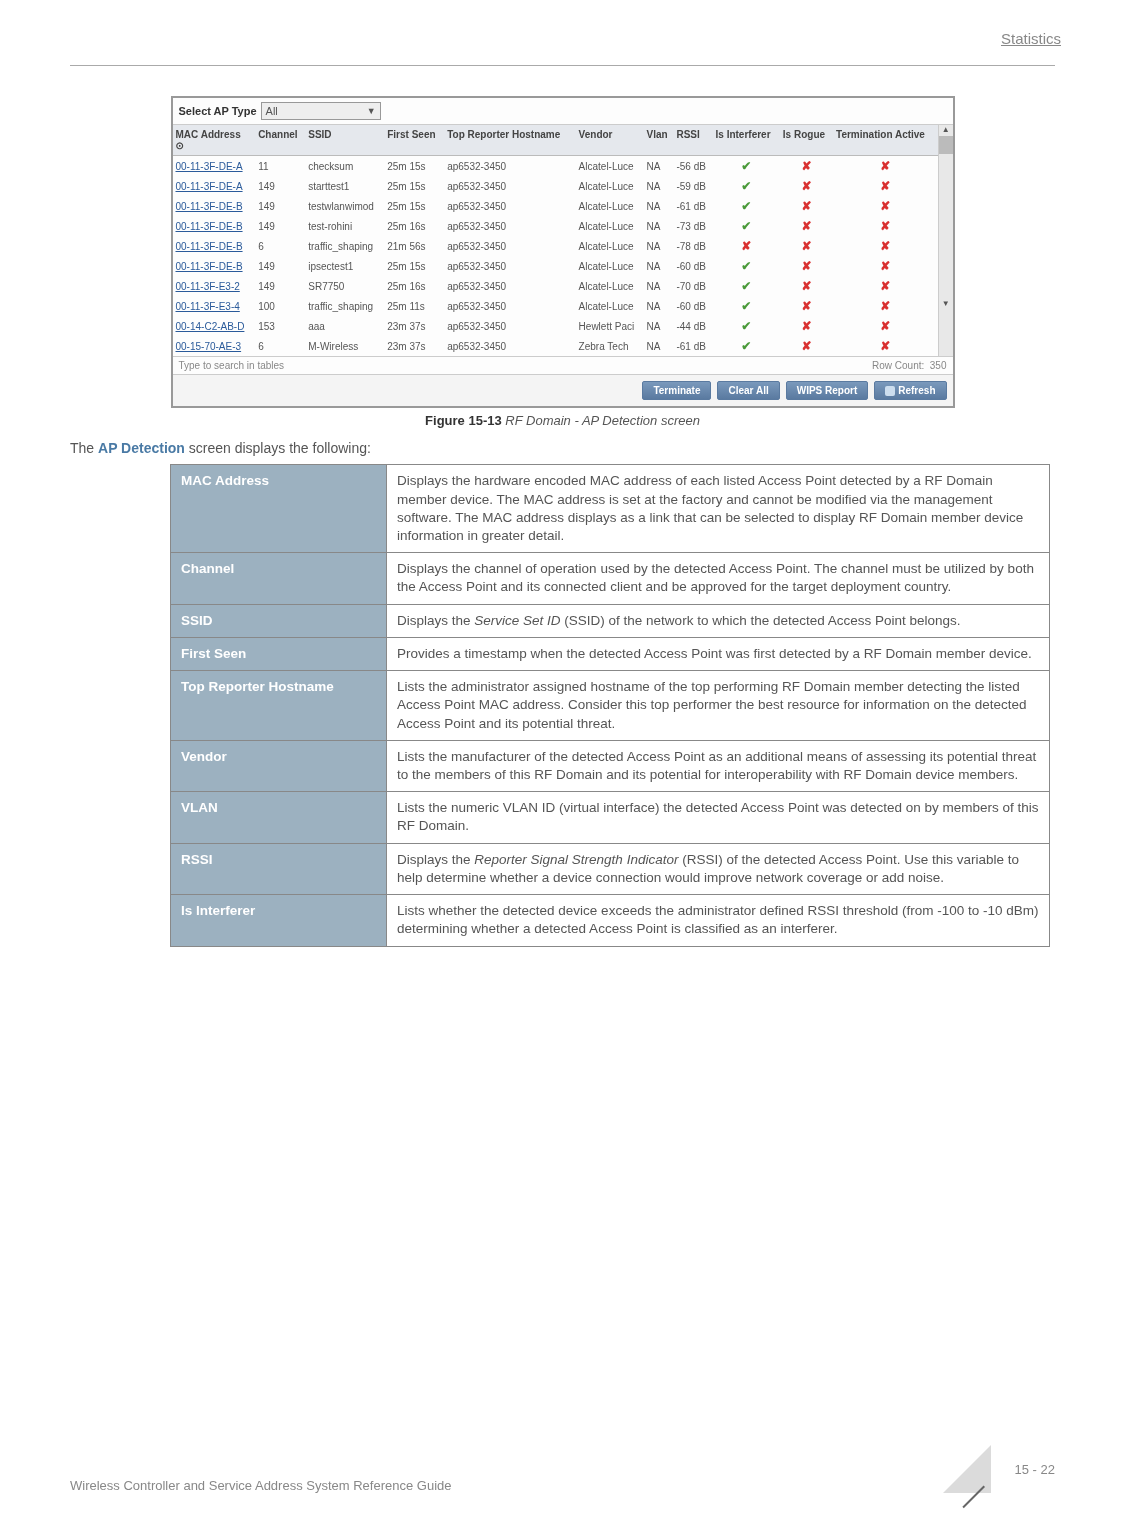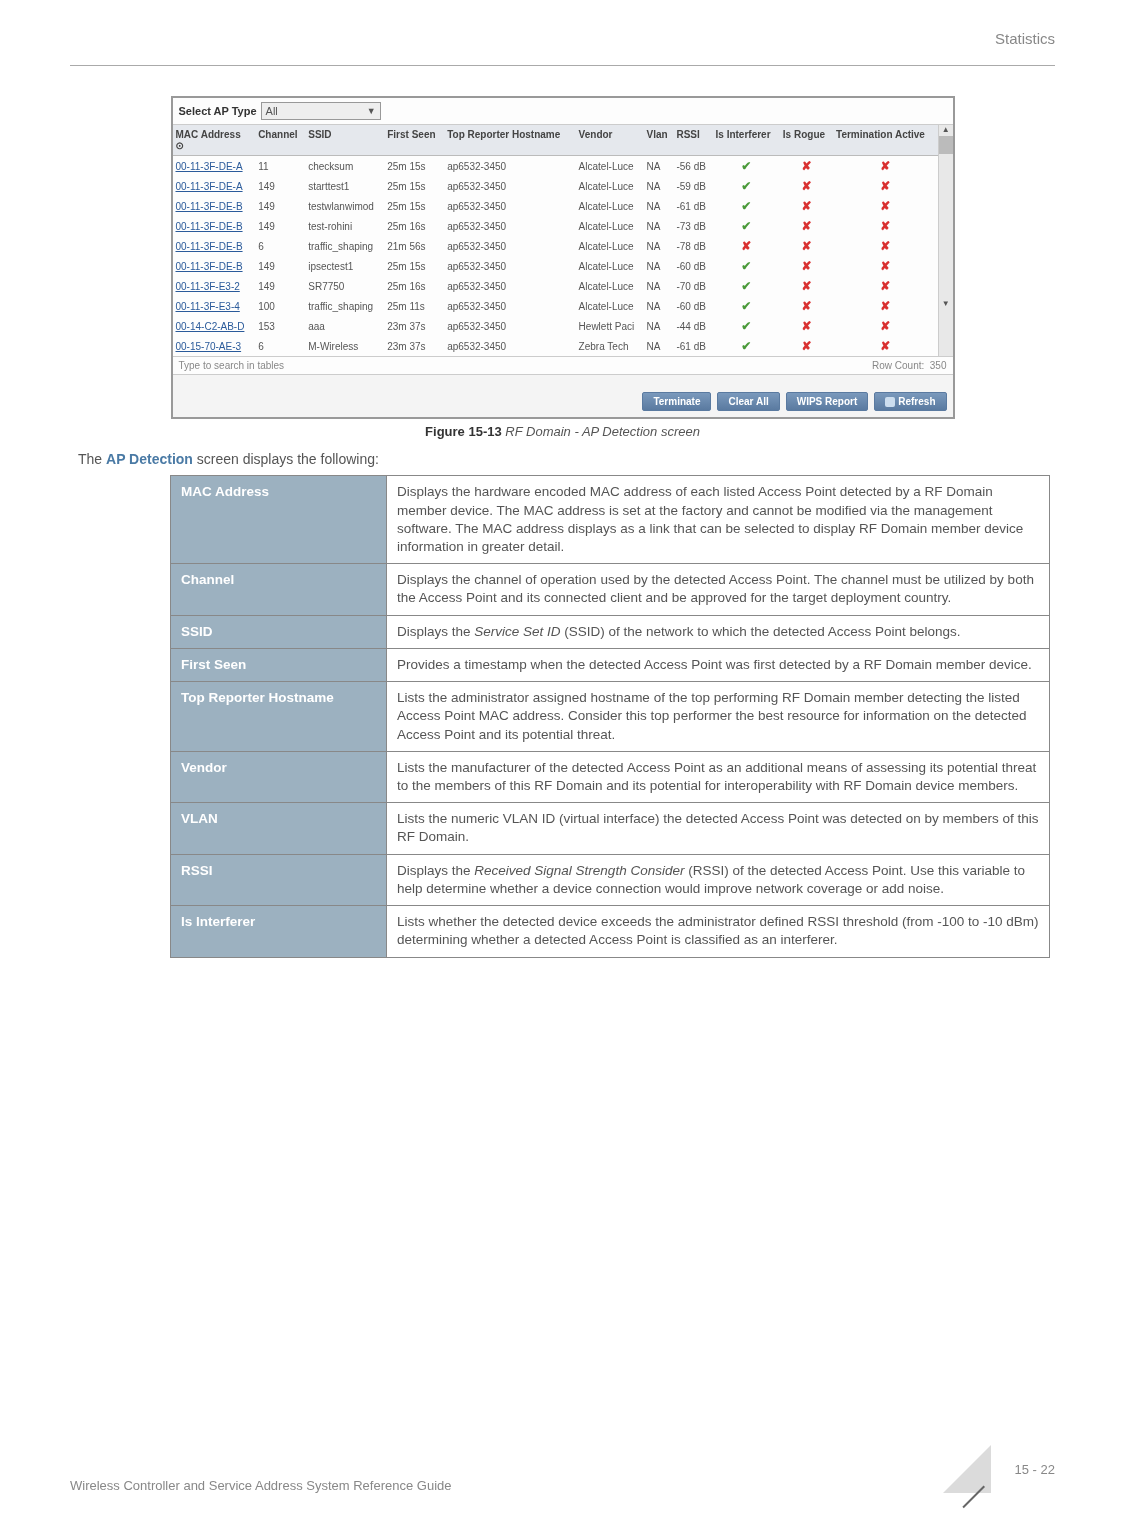--- a/index.html
+++ b/index.html
@@ -10,23 +10,24 @@
       color: #333;
       font-size: 14px;
       width: 1125px;
       box-sizing: border-box;
       position: relative;
       min-height: 1518px;
     }
     .header-right {
       position: absolute;
       top: 30px;
-      right: 70px;
+      right: 64px;
       color: #888;
       font-size: 15px;
+      text-decoration: underline;
     }
     .header-rule {
       border: none;
       border-top: 1px solid #aaa;
       margin-top: 15px;
       margin-bottom: 30px;
     }
     .screenshot {
       border: 2px solid #999;
       background: #fdfdfd;
@@ -96,32 +97,31 @@
       border-top: 1px solid #ccc;
     }
     .btn {
       border: 1px solid #5a7aa0;
       background: linear-gradient(#7a99bc, #5a7aa0);
       color: #fff;
       font-size: 10px;
       padding: 3px 10px;
       border-radius: 2px;
       font-weight: bold;
-      margin-top: 11px;
     }
     .btn-icon { display: inline-block; width: 10px; height: 10px; background: #cde; margin-right: 3px; vertical-align: middle; border-radius: 2px; }
     .figure-caption {
       text-align: center;
       font-size: 13px;
       margin: 4px 0 12px 0;
       color: #555;
     }
     .figure-caption .bold { font-weight: bold; color: #333; }
     .figure-caption .italic { font-style: italic; }
-    .intro-text { font-size: 14px; color: #555; margin: 8px 0 8px 8px; }
+    .intro-text { font-size: 14px; color: #555; margin: 8px 0 8px 0; }
     .intro-text .bold-blue { font-weight: bold; color: #4a7aa5; }
     .def-table {
       border-collapse: collapse;
       width: 880px;
       margin: 0 0 0 100px;
     }
     .def-table td {
       border: 1px solid #888;
       padding: 7px 10px;
       vertical-align: top;
@@ -392,21 +392,21 @@
       <tr>
         <td class="term">Vendor</td>
         <td class="def">Lists the manufacturer of the detected Access Point as an additional means of assessing its potential threat to the members of this RF Domain and its potential for interoperability with RF Domain device members.</td>
       </tr>
       <tr>
         <td class="term">VLAN</td>
         <td class="def">Lists the numeric VLAN ID (virtual interface) the detected Access Point was detected on by members of this RF Domain.</td>
       </tr>
       <tr>
         <td class="term">RSSI</td>
-        <td class="def">Displays the <i>Received Signal Strength Consider</i> (RSSI) of the detected Access Point. Use this variable to help determine whether a device connection would improve network coverage or add noise.</td>
+        <td class="def">Displays the <i>Reporter Signal Strength Indicator</i> (RSSI) of the detected Access Point. Use this variable to help determine whether a device connection would improve network coverage or add noise.</td>
       </tr>
       <tr>
         <td class="term">Is Interferer</td>
         <td class="def">Lists whether the detected device exceeds the administrator defined RSSI threshold (from -100 to -10 dBm) determining whether a detected Access Point is classified as an interferer.</td>
       </tr>
     </tbody>
 </table>
 
 <div class="footer">
   <span>Wireless Controller and Service Address System Reference Guide</span>

